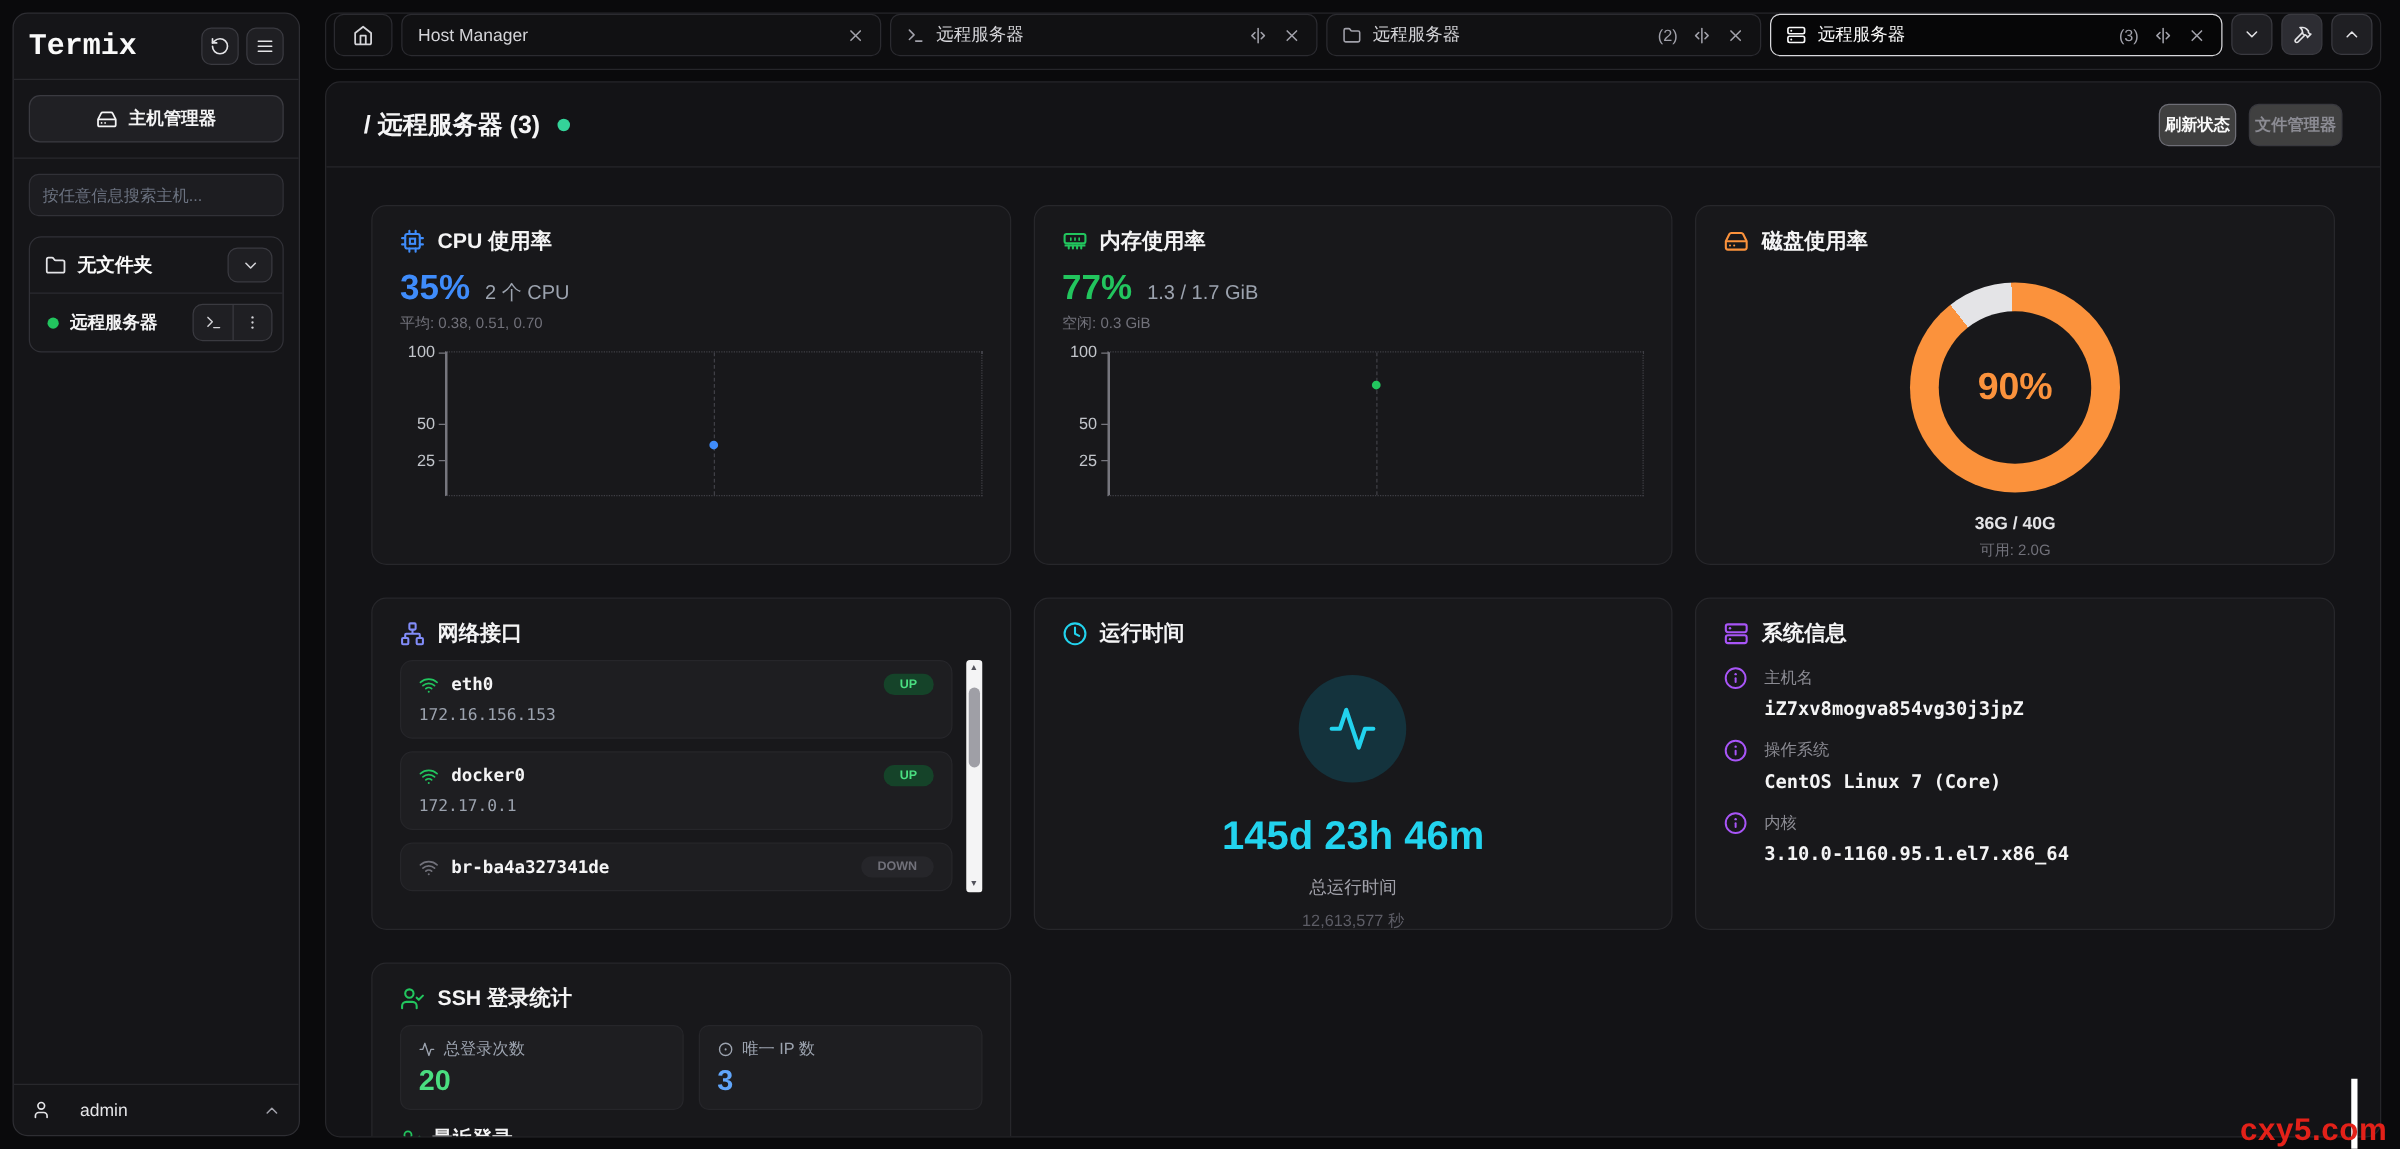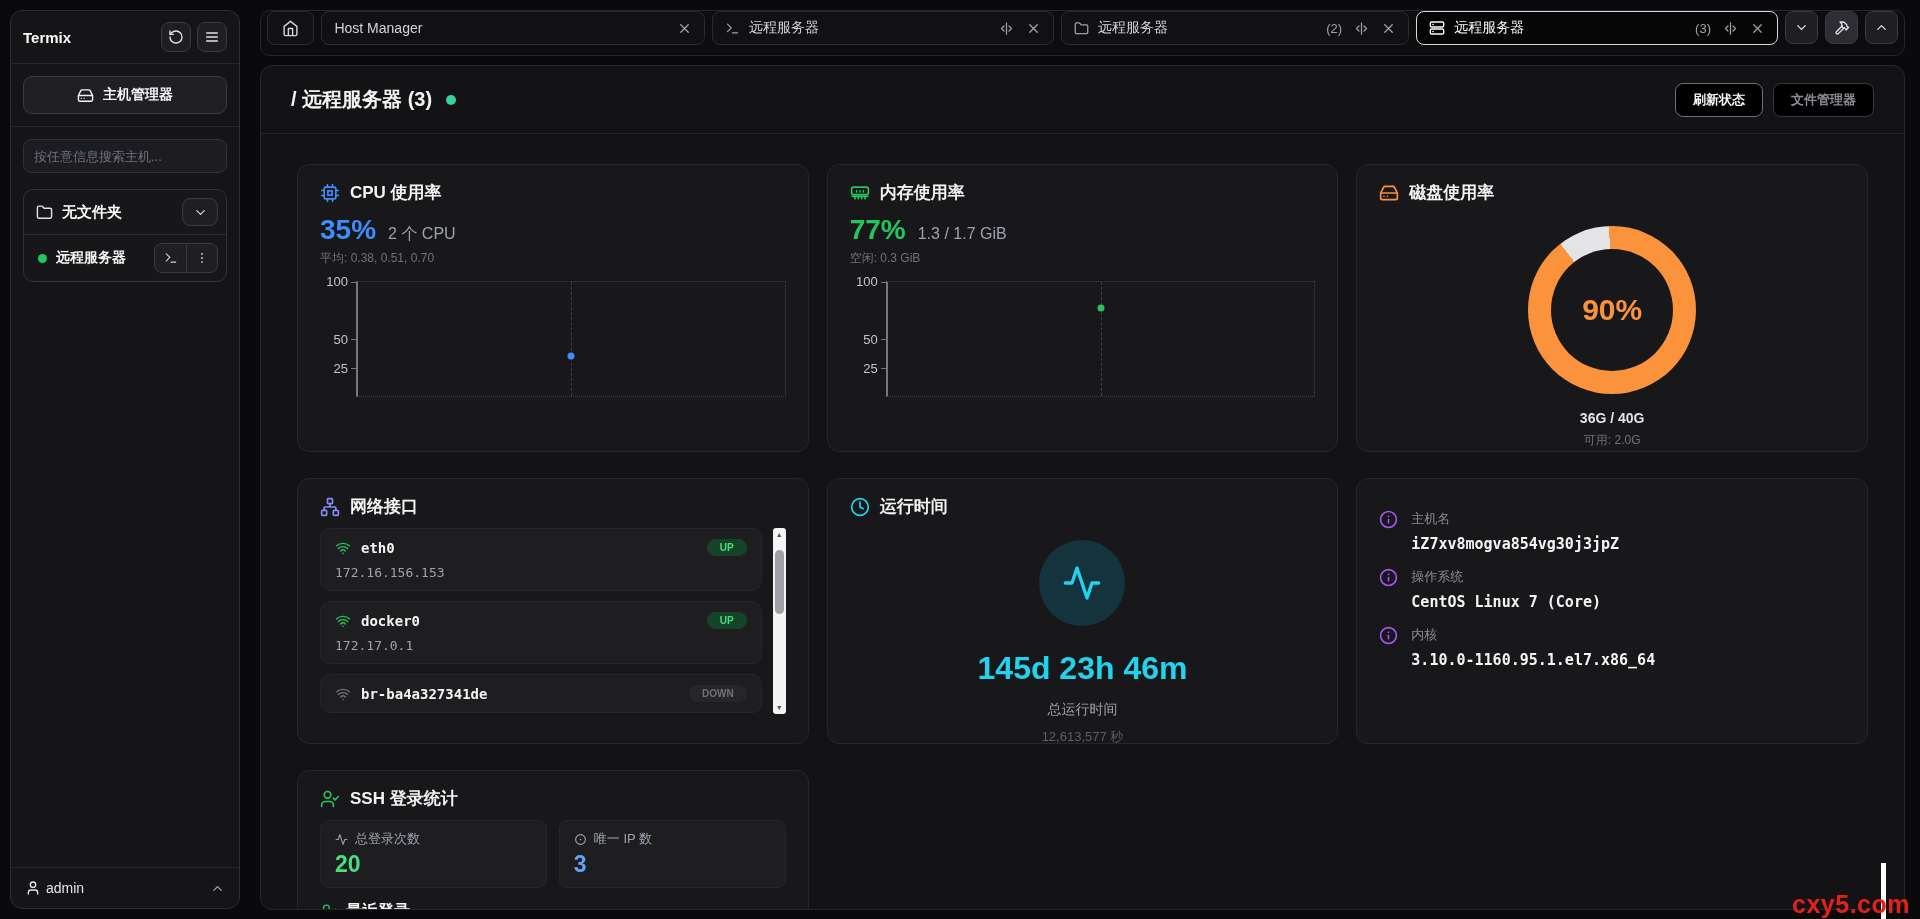--- a/index.html
+++ b/index.html
@@ -7,21 +7,21 @@
               font-family:"Liberation Sans","DejaVu Sans",sans-serif; color:#e4e4e7; }
   .mono { font-family:"DejaVu Sans Mono","Liberation Mono",monospace; }
   svg { display:block; }
 
   
   .sidebar { position:absolute; left:10px; top:10px; width:230px; height:899px;
              background:#151518; border:1px solid #2e2e33; border-radius:12px;
              display:flex; flex-direction:column; overflow:hidden; }
   .side-header { display:flex; align-items:center; gap:6px; padding:11px 12px;
                  border-bottom:1px solid #28282c; }
-  .brand { flex:1; font-size:15px; font-weight:bold; color:#fafafa; }
+  .brand { flex:1; font-size:24px; font-weight:bold; color:#fafafa;font-family:Liberation Mono, monospace; }
   .icon-btn { width:30px; height:30px; border:1px solid #3a3a40; border-radius:8px;
               background:#1f1f23; color:#e4e4e7; display:flex; align-items:center;
               justify-content:center; flex:0 0 auto; }
   .hm-wrap { padding:12px; border-bottom:1px solid #28282c; }
   .hm-btn { width:100%; height:38px; border:1px solid #3a3a40; border-radius:9px;
             background:#202024; color:#f4f4f5; font-weight:bold; font-size:14px;
             display:flex; align-items:center; justify-content:center; gap:9px; }
   .search-wrap { padding:12px 12px 6px; }
   .search-input { width:100%; height:34px; background:#1d1d21; border:1px solid #313137;
                   border-radius:8px; color:#e4e4e7; font-size:13px; padding:0 10px; outline:none; }
@@ -31,21 +31,21 @@
   .folder-name { flex:1; font-size:15px; font-weight:bold; color:#fafafa; }
   .mini-btn { width:36px; height:28px; border:1px solid #3a3a40; border-radius:8px;
               background:#1f1f23; color:#d4d4d8; display:flex; align-items:center; justify-content:center; }
   .host-row { border-top:1px solid #2b2b30; display:flex; align-items:center; gap:9px; padding:8px 8px 8px 14px; }
   .status-dot { width:9px; height:9px; border-radius:50%; background:#22c55e; flex:0 0 auto; }
   .host-name { flex:1; font-size:14px; font-weight:bold; color:#f4f4f5; }
   .btn-group { display:flex; border:1px solid #3a3a40; border-radius:8px; overflow:hidden; background:#1f1f23; }
   .btn-cell { width:31px; height:28px; display:flex; align-items:center; justify-content:center; color:#d4d4d8; }
   .btn-cell + .btn-cell { border-left:1px solid #3a3a40; }
   .side-footer { margin-top:auto; border-top:1px solid #28282c; padding:12px 14px;
-                 display:flex; align-items:center; gap:5px; font-size:14px; color:#e4e4e7; }
+                 display:flex; align-items:center; gap:23px; font-size:14px; color:#e4e4e7; }
   .side-footer .grow { flex:1; }
 
   
   .tabbar { position:absolute; left:260px; top:10px; width:1645px; height:46px;
             background:#0d0d0f; border:1px solid #26262a; border-radius:10px;
             display:flex; align-items:flex-start; padding:0 6px; gap:7px; }
   .tab { height:34px; border:1px solid #2b2b30; border-radius:8px; background:#111113;
          display:flex; align-items:center; gap:9px; padding:0 12px; color:#d4d4d8; font-size:14px; }
   .tab .trail { margin-left:auto; display:flex; align-items:center; gap:12px; color:#a1a1aa; }
   .tab.active { border-color:#d8d8dc; background:#060607; color:#fafafa; }
@@ -57,22 +57,22 @@
   .tab-controls .hot { background:#2d2d33; }
 
   
   .main { position:absolute; left:260px; top:65px; width:1645px; height:845px;
           background:#131316; border:1px solid #26262a; border-radius:12px; overflow:hidden; }
   .main-head { height:68px; display:flex; align-items:center; gap:14px; padding:0 30px;
                border-bottom:1px solid #26262a; }
   .breadcrumb { font-size:20px; font-weight:bold; color:#f4f4f5; }
   .head-dot { width:10px; height:10px; border-radius:50%; background:#34d399; }
   .head-actions { margin-left:auto; display:flex; gap:10px; }
-  .h-btn { height:34px; padding:0 17px; border-radius:8px; font-size:13px; font-weight:bold;
-           background:#000000; display:flex; align-items:center; }
+  .h-btn { height:34px; padding:0 4px; border-radius:8px; font-size:13px; font-weight:bold;
+           background:#404040; display:flex; align-items:center; }
   .h-btn.primary { border:1px solid #6e6e76; color:#fafafa; }
   .h-btn.ghost { border:1px solid #38383e; color:#8b8b93; }
 
   .cards { padding:30px 36px; display:grid; grid-template-columns:repeat(3,1fr);
            grid-template-rows:288px 266px 320px; gap:26px 18px; }
   .card { background:#18181b; border:1px solid #27272b; border-radius:12px;
           padding:16px 22px; position:relative; overflow:hidden; }
   .card-head { display:flex; align-items:center; gap:10px; margin-bottom:10px; }
   .card-title { font-size:17px; font-weight:bold; color:#f4f4f5; }
 
@@ -600,20 +600,28 @@
               <use href="#i-activity"></use>
             </svg>
           </span>
       </div>
       <div class="uptime-value">145d 23h 46m</div>
       <div class="uptime-label">总运行时间</div>
       <div class="uptime-secs">12,613,577 秒</div>
     </div>
 
     <div class="card">
+      <div class="card-head">
+        <span style="color:#a855f7">
+            <svg width="20" height="20">
+              <use href="#i-server"></use>
+            </svg>
+          </span>
+        <span class="card-title">系统信息</span>
+      </div>
       <div class="sys-row">
         <span style="color:#a855f7">
             <svg width="19" height="19">
               <use href="#i-info"></use>
             </svg>
           </span>
         <div>
           <div class="sys-label">主机名</div>
           <div class="sys-value mono">iZ7xv8mogva854vg30j3jpZ</div>
         </div>

